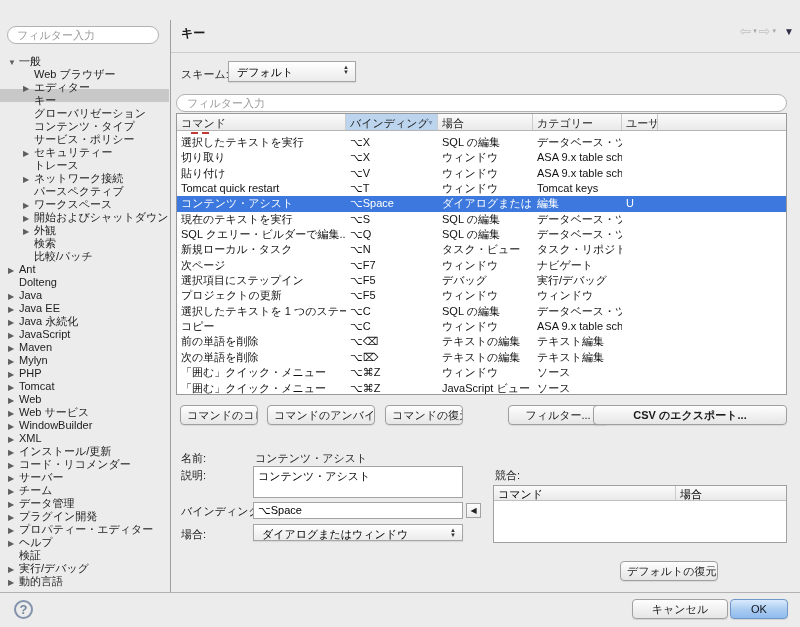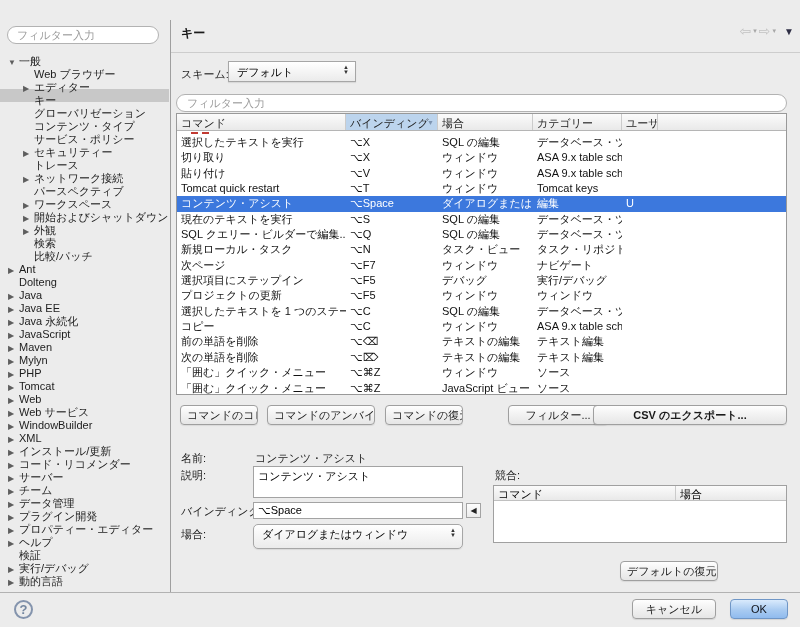--- a/index.html
+++ b/index.html
@@ -83,41 +83,41 @@
   .flabel{position:absolute;left:10px;color:#1c1c1c;}
   .fvalue{position:absolute;color:#1c1c1c;}
   .desc-area{position:absolute;left:82px;top:446px;width:210px;height:32px;border:1px solid #a3a3a3;
     background:#fff;font-size:11px;padding:2px 4px;resize:none;outline:none;
     font-family:"Liberation Sans","DejaVu Sans",sans-serif;}
   .bind-input{position:absolute;left:82px;top:482px;width:210px;height:17px;border:1px solid #a3a3a3;
     background:#fff;font-size:11px;padding:0 4px;outline:none;
     font-family:"Liberation Sans","DejaVu Sans",sans-serif;}
   .bind-cycle{position:absolute;left:295px;top:483px;width:15px;height:15px;border:1px solid #a3a3a3;
     background:linear-gradient(#fdfdfd,#ececec);font-size:8px;line-height:13px;text-align:center;color:#222;cursor:default;}
-  .when-select{position:absolute;left:82px;top:504px;width:210px;height:25px;border:1px solid #a6a6a6;
-    border-radius:5px;background:linear-gradient(#ffffff,#ebebeb);padding:2px 8px;cursor:default;
+  .when-select{position:absolute;left:82px;top:504px;width:210px;height:17px;border:1px solid #a6a6a6;
+    border-radius:0;background:linear-gradient(#ffffff,#ebebeb);padding:2px 8px;cursor:default;
     box-shadow:0 1px 1px rgba(0,0,0,.08);}
 
   
   .conflicts-label{position:absolute;left:324px;top:448px;color:#1c1c1c;}
   .conflicts{position:absolute;left:322px;top:465px;width:294px;height:58px;border:1px solid #a0a0a0;background:#fff;overflow:hidden;}
   .chead{display:grid;grid-template-columns:182px 1fr;height:15px;background:linear-gradient(#fbfbfb,#e9e9e9);border-bottom:1px solid #c0c0c0;}
   .chead>div{padding:1px 4px;border-right:1px solid #cbcbcb;overflow:hidden;white-space:nowrap;}
   .chead>div:last-child{border-right:none;}
 
   .b-restoredef{left:449px;top:541px;width:98px;}
   .b-apply{left:557px;top:541px;width:59px;margin-top:45px;}
 
   
   .footer{position:absolute;left:0;right:0;bottom:0;height:35px;background:#ececec;border-top:1px solid #b2b2b2;}
   .help{position:absolute;left:14px;top:7px;width:19px;height:19px;border-radius:50%;border:2px solid #8494ad;
     color:#73869f;font-size:13px;font-weight:bold;text-align:center;line-height:16px;cursor:default;}
   .fbtn{position:absolute;top:6px;height:20px;border:1px solid #9f9f9f;border-radius:4px;font-size:11px;
     text-align:center;line-height:18px;cursor:default;box-shadow:0 1px 1px rgba(0,0,0,.1);}
-  .b-cancel{left:632px;width:84px;background:linear-gradient(#fefefe,#f0f0f0 55%,#e6e6e6);color:#1a1a1a;}
+  .b-cancel{left:632px;width:96px;background:linear-gradient(#fefefe,#f0f0f0 55%,#e6e6e6);color:#1a1a1a;}
   .b-ok{left:730px;width:58px;background:linear-gradient(#d9eafc,#a9cbf1 55%,#90bbee);border-color:#6f96c6;color:#10131a;}
 </style>
 </head>
 <body>
 
 <div class="window">
 
 
   <div class="sidebar">
     <input class="side-filter" placeholder="フィルター入力" style="">

